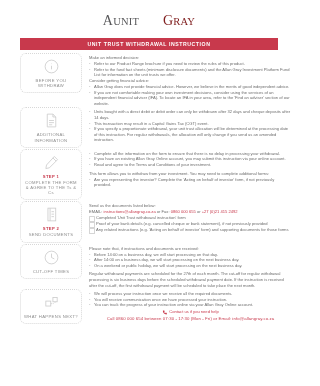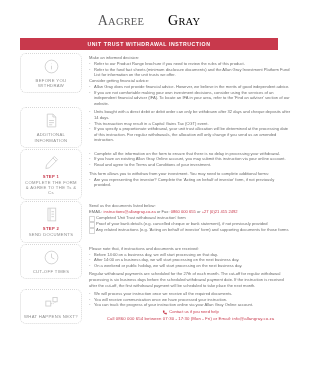--- a/index.html
+++ b/index.html
@@ -13,21 +13,21 @@
   .page{position:relative;width:298px;height:386px;}
 
   
   .logo-wrap{text-align:center;padding-top:11px;}
   .logo{
     font-family:"Liberation Serif", serif;
     font-size:14px;letter-spacing:.2px;font-weight:400;
     line-height:14px;white-space:nowrap;
   }
   .logo .allan{color:#58585a;}
-  .logo .gray{color:#000000;margin-left:24px;}
+  .logo .gray{color:#7f1d1d;margin-left:24px;}
   .logo .cap{font-size:14px;}
   .logo .sm{font-size:10.5px;}
 
   
   .band{
     margin:9px 20px 0 20px;
     height:12px;
     background:#c8394c;
     display:flex;align-items:center;justify-content:center;
   }
@@ -121,21 +121,21 @@
     white-space:nowrap;
   }
 </style>
 </head>
 <body>
 
 <div class="page">
 
   <div class="logo-wrap">
     <span class="logo">
-      <span class="allan"><span class="cap">A</span><span class="sm">AGREE</span></span><span class="gray"><span class="cap">G</span><span class="sm">RAY</span></span>
+      <span class="allan"><span class="cap">A</span><span class="sm">UNIT</span></span><span class="gray"><span class="cap">G</span><span class="sm">RAY</span></span>
     </span>
   </div>
 
   <div class="band">
     <span class="band-text">UNIT TRUST WITHDRAWAL INSTRUCTION</span>
   </div>
 
   <div class="sections">
 
     <div class="row">

